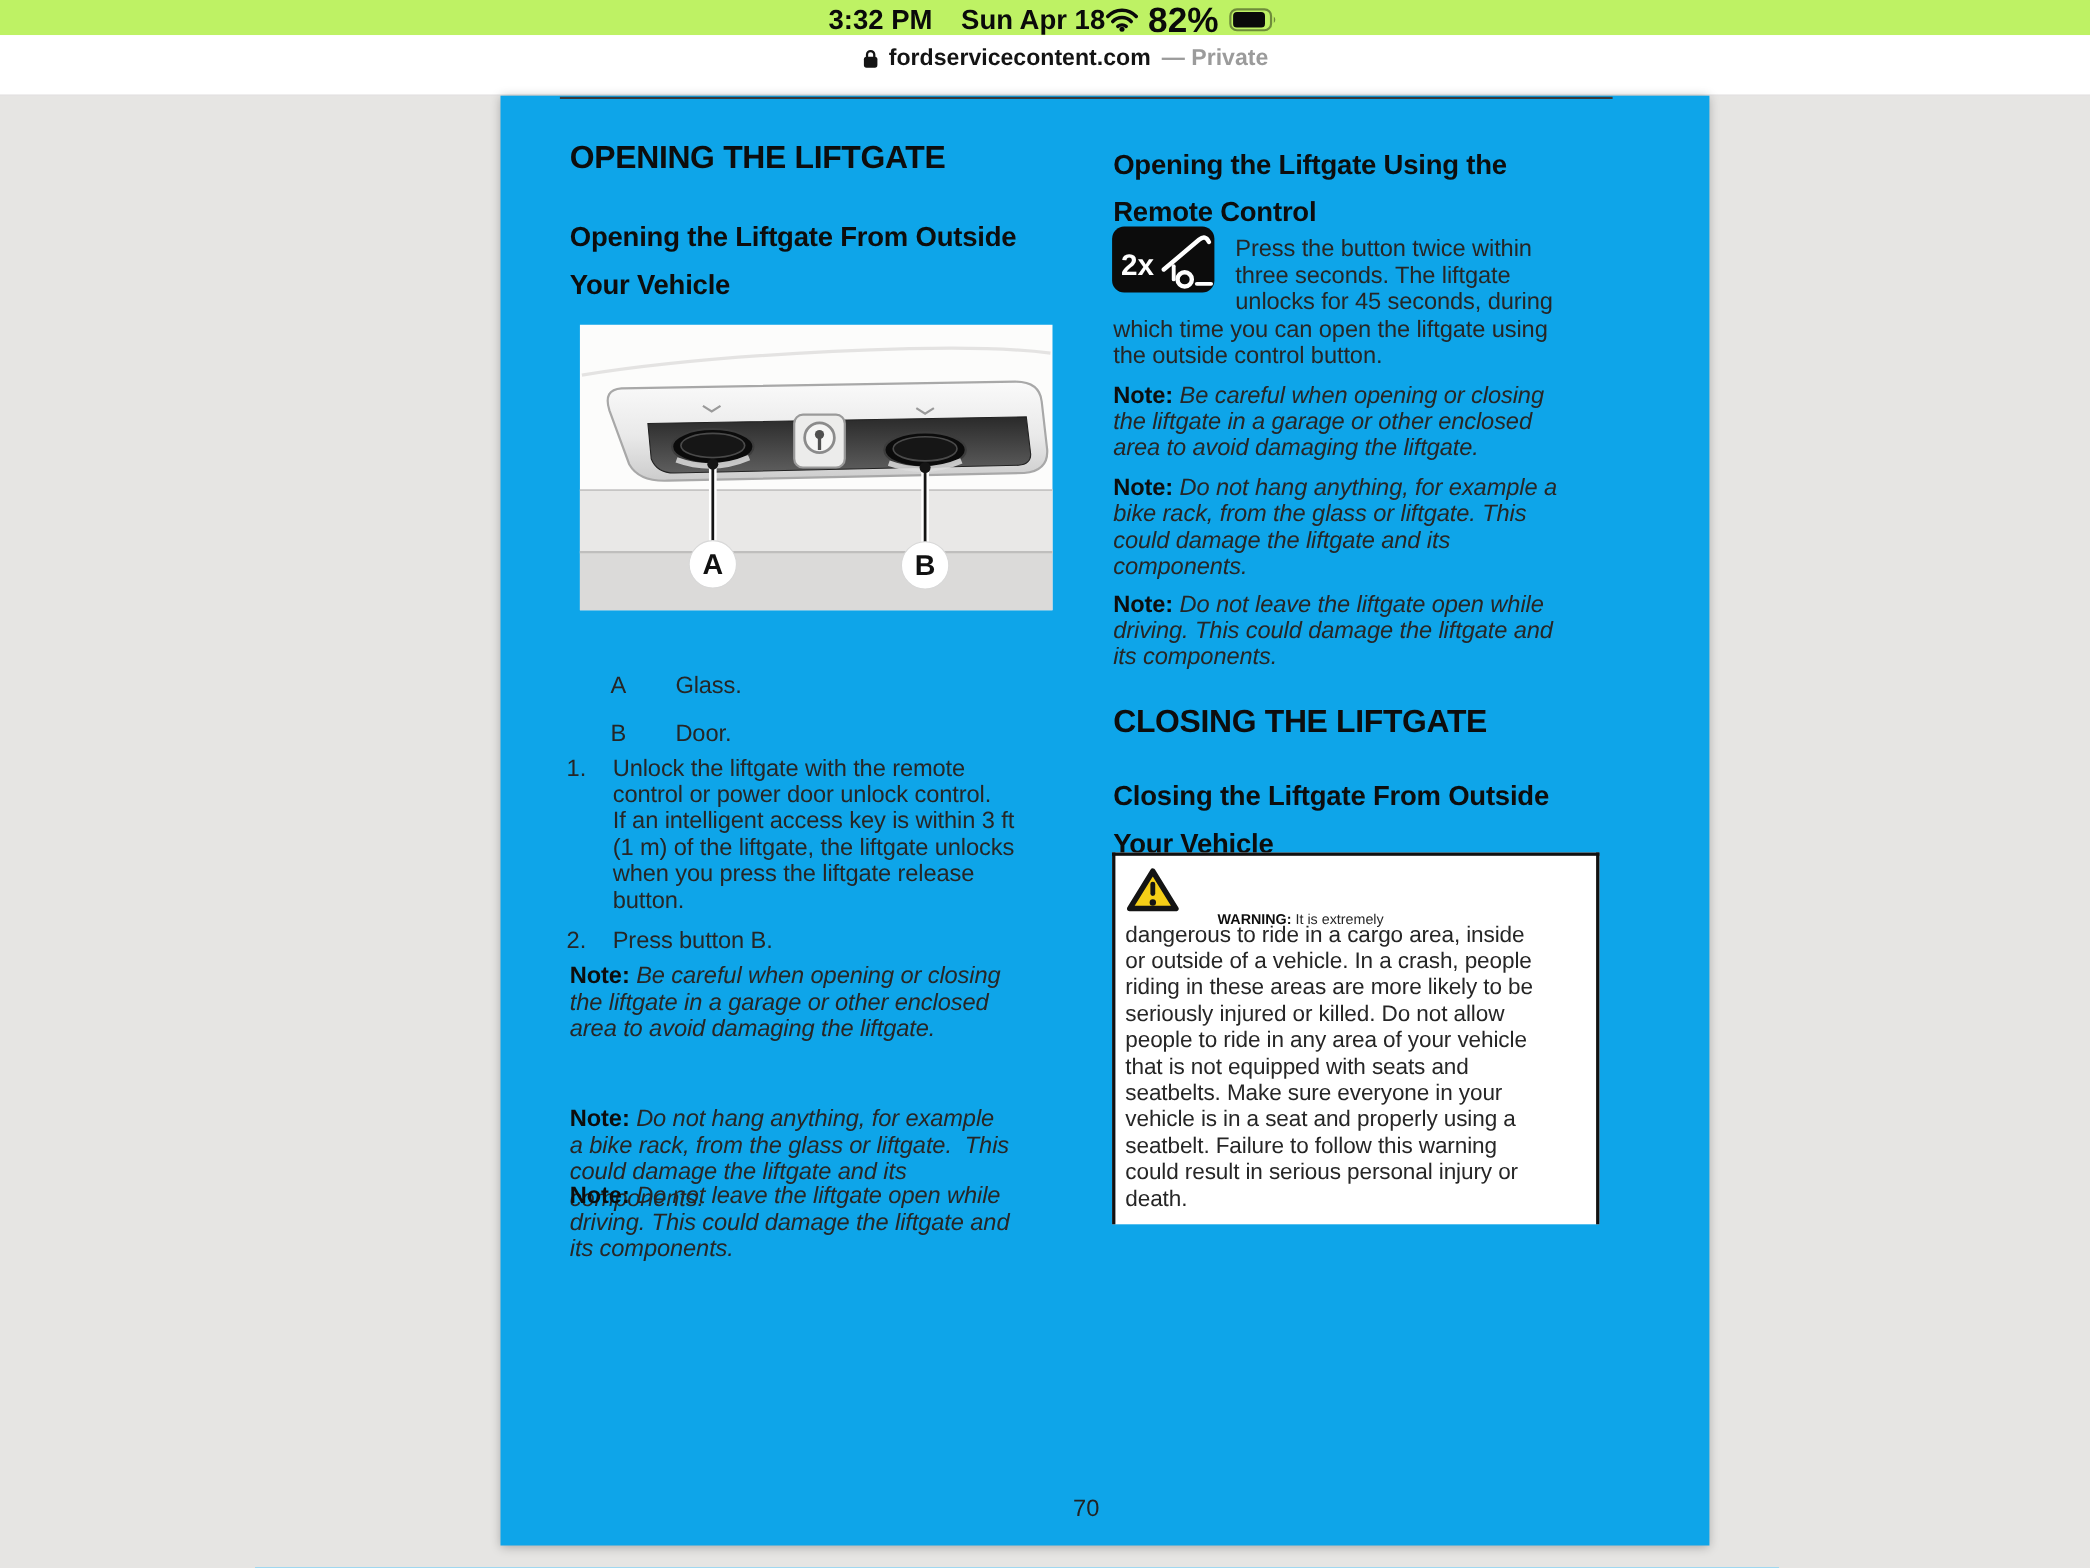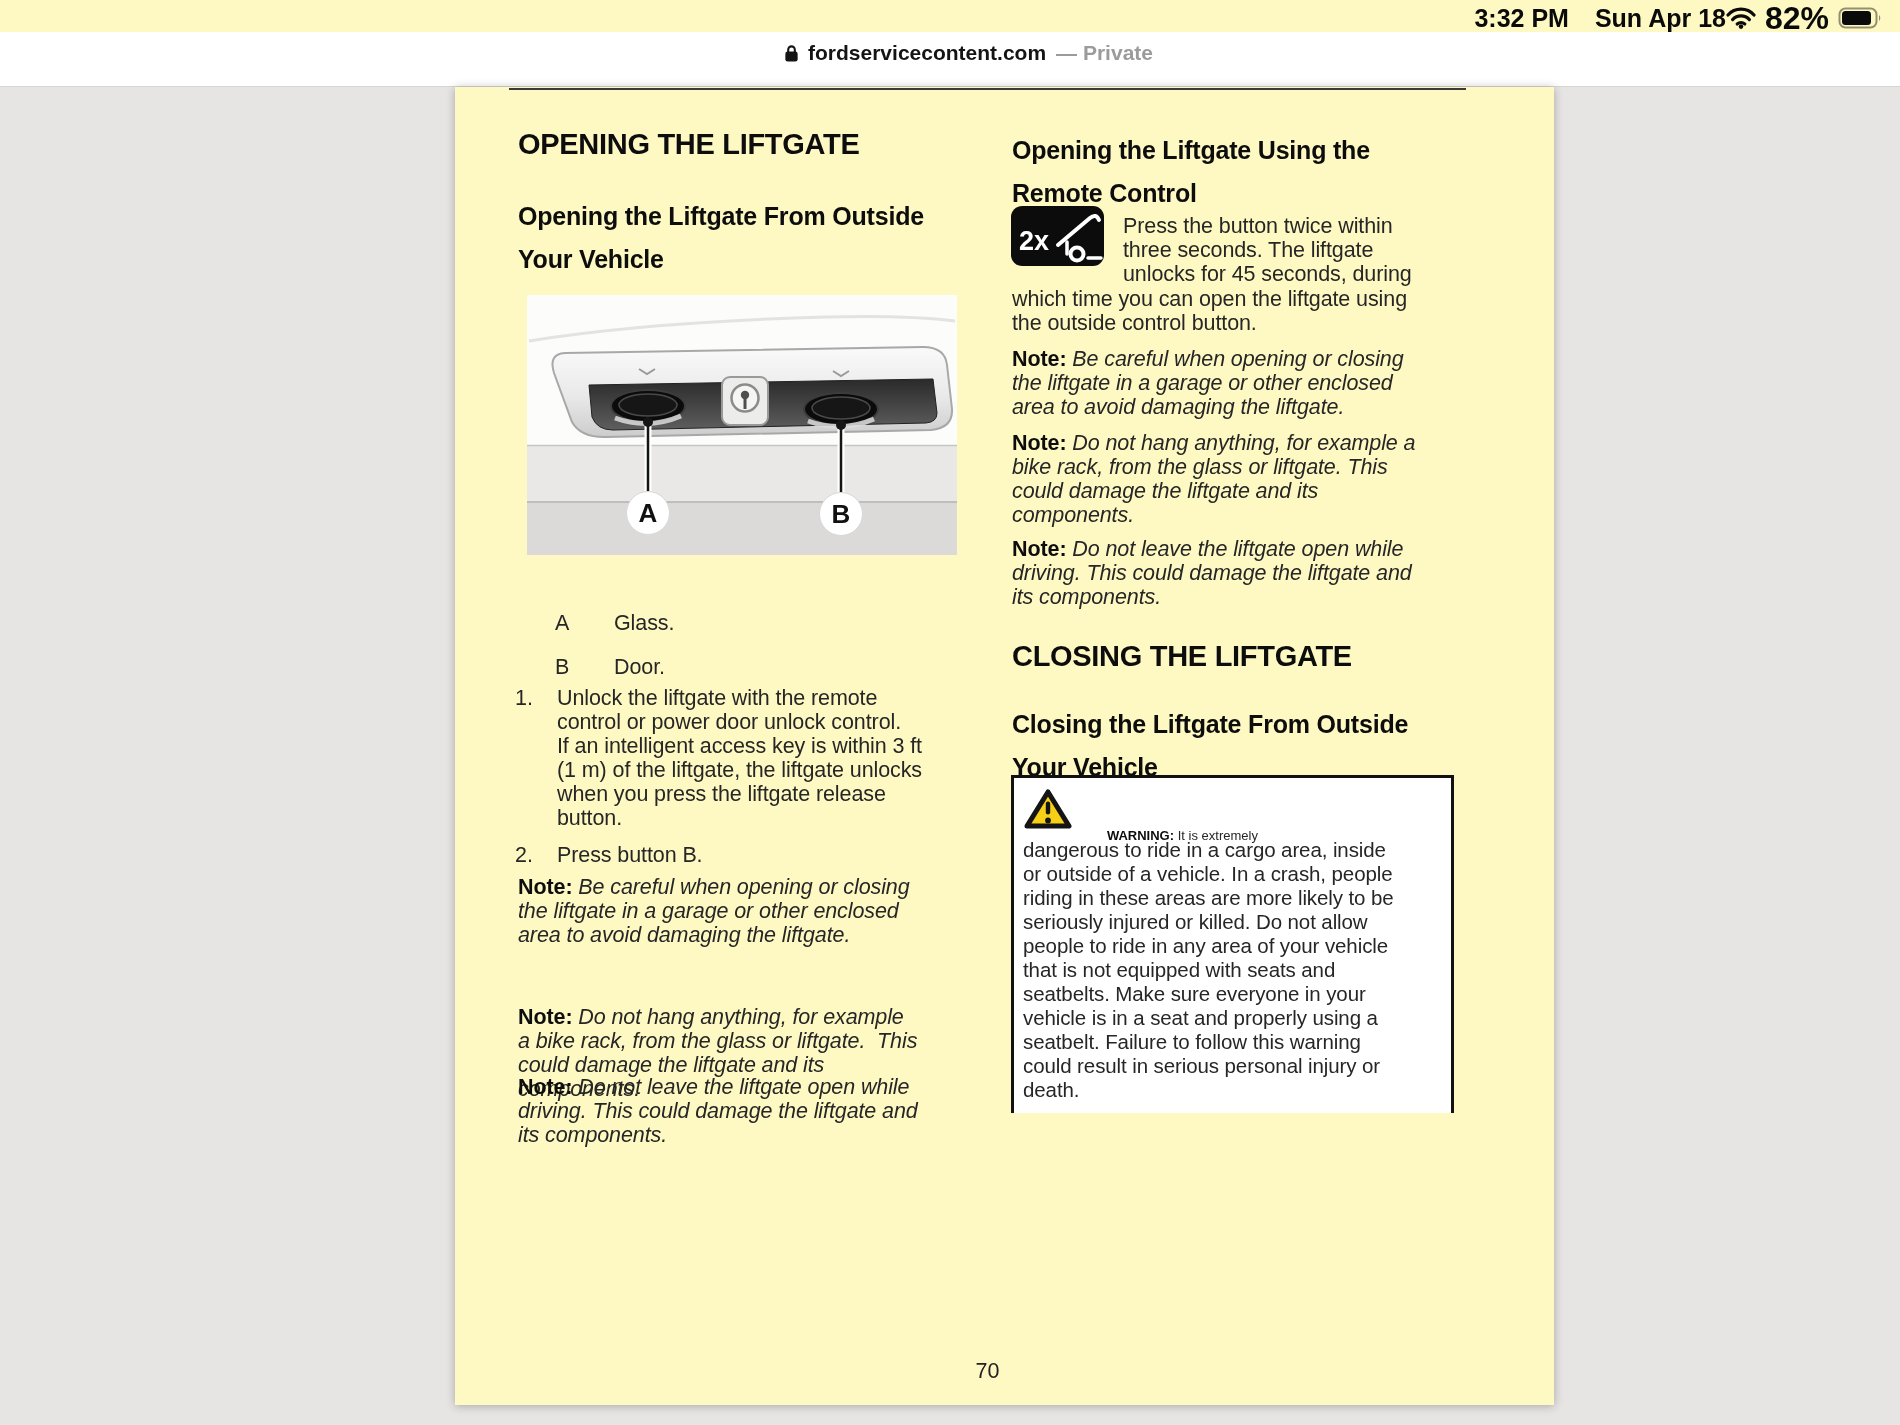--- a/index.html
+++ b/index.html
@@ -1,35 +1,35 @@
 <!DOCTYPE html>
 <html><head>
 <meta charset="utf-8">
 <style>
   * { margin:0; padding:0; box-sizing:border-box; }
   html,body { width:1900px; height:1425px; }
   body { font-family:"Liberation Sans", sans-serif; background:#fff; position:relative; overflow:hidden; }
 
   
-  .statusbar { position:absolute; left:0; top:0; width:1900px; height:32px; background:#fef9c3;
-               display:flex; justify-content:flex-end; align-items:center; padding:4px 16px 0 32px; }
+  .statusbar { position:absolute; left:0; top:0; width:1900px; height:32px; background:#bef264;
+               display:flex; justify-content:center; align-items:center; padding:4px 16px 0 32px; }
   .sb-left { display:flex; gap:26px; font-size:25px; font-weight:700; color:#0a0a0a; }
   .sb-right { display:flex; align-items:center; gap:9px; font-size:32px; font-weight:700; color:#0a0a0a; }
 
   
   .urlbar { position:absolute; left:0; top:32px; width:1900px; height:55px; background:#fff;
             display:flex; justify-content:center; align-items:center; padding-bottom:12px;
             border-bottom:1px solid #d6d5d4;padding-left:36px; }
   .urlpill { display:flex; align-items:center; gap:8px; font-size:21px; }
   .domain { font-weight:700; color:#141414; }
   .priv { color:#9b9b9b; font-weight:700; margin-left:2px; }
 
   
   .viewport { position:absolute; left:0; top:87px; width:1900px; height:1338px; background:#e6e5e3; }
-  .sheet { position:absolute; left:455px; top:0; width:1099px; height:1318px; background:#fef9c3;
+  .sheet { position:absolute; left:455px; top:0; width:1099px; height:1318px; background:#0ea5e9;
            box-shadow:0 1px 9px rgba(0,0,0,0.28); }
   .abs { position:absolute; }
   .rule { position:absolute; left:54px; top:1px; width:957px; height:2px; background:#3a3a3a; }
 
   .h1 { font-size:29px; line-height:34px; font-weight:800; color:#0d0d0d; letter-spacing:-0.3px; white-space:pre; }
   .h2 { font-size:25px; line-height:43px; font-weight:800; color:#0d0d0d; letter-spacing:-0.2px; white-space:pre; }
   .body, .stext, .lval, .lkey { font-size:21.5px; line-height:24px; color:#262626; letter-spacing:-0.1px; }
   .pre { white-space:pre; }
 
   .legend-row { display:flex; height:44px; align-items:center; }

